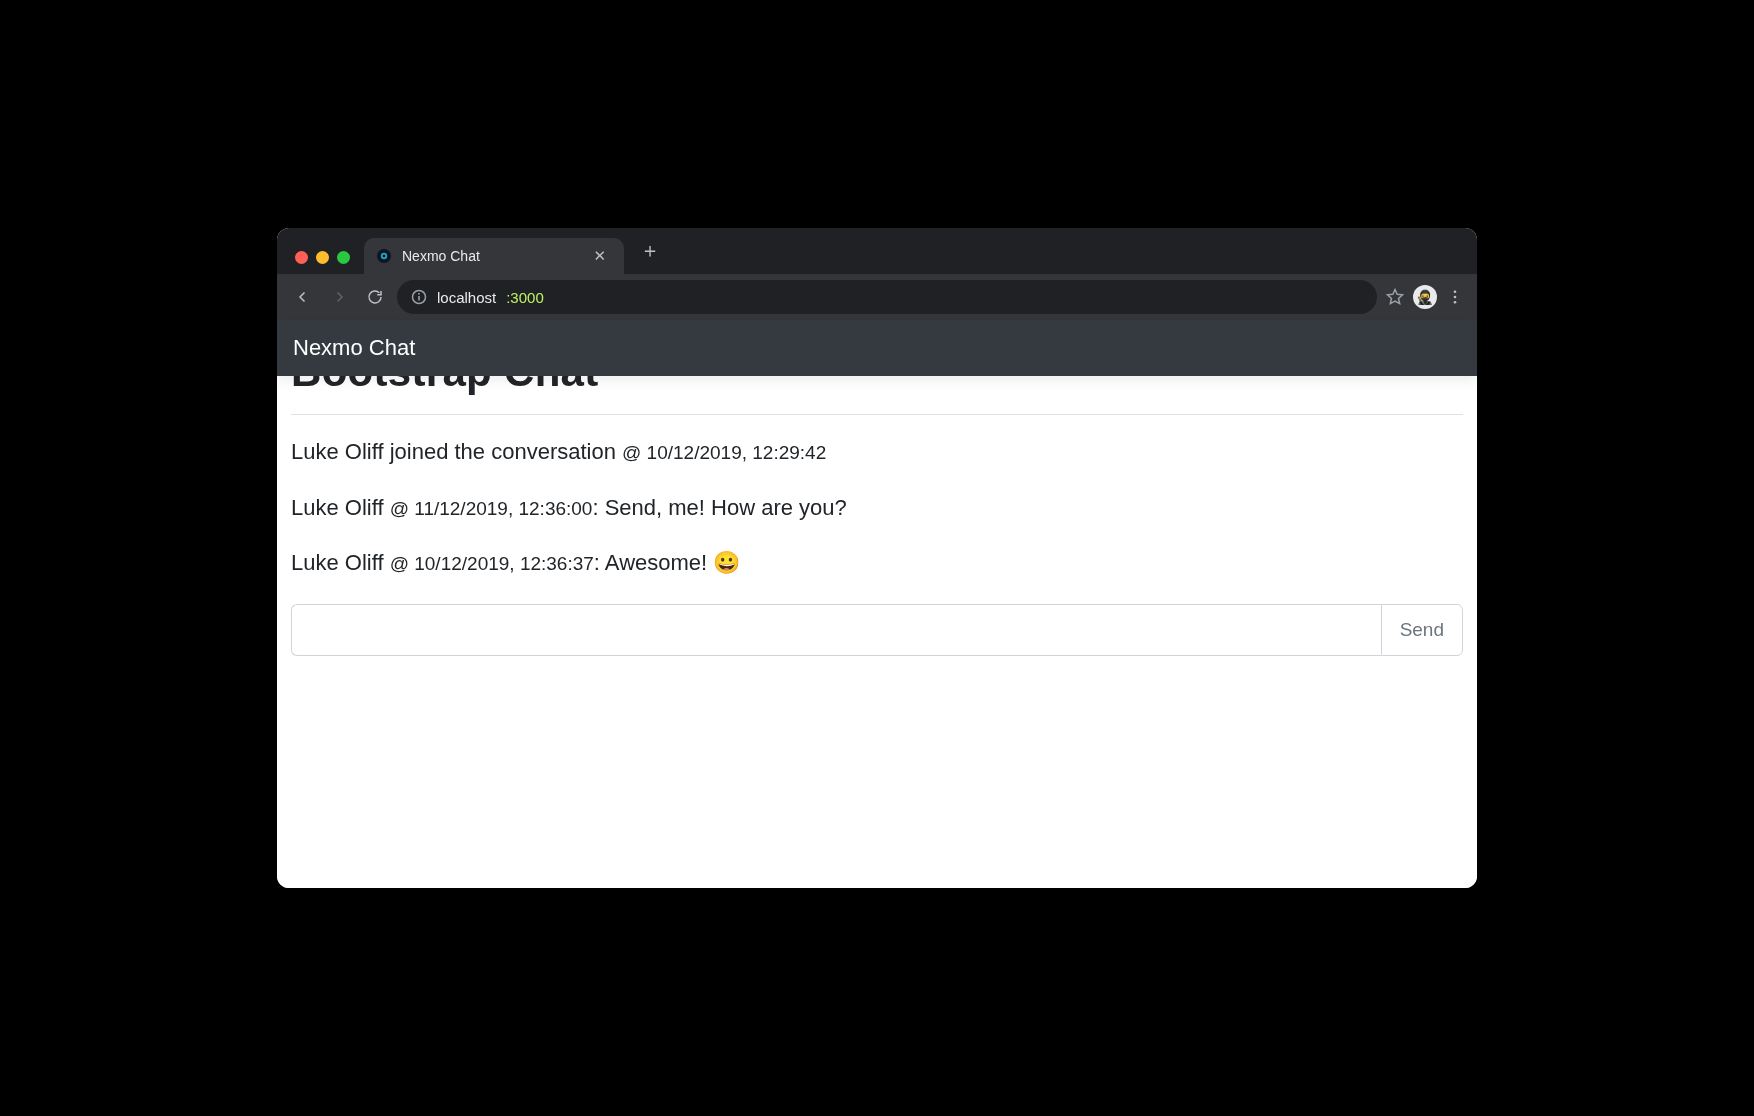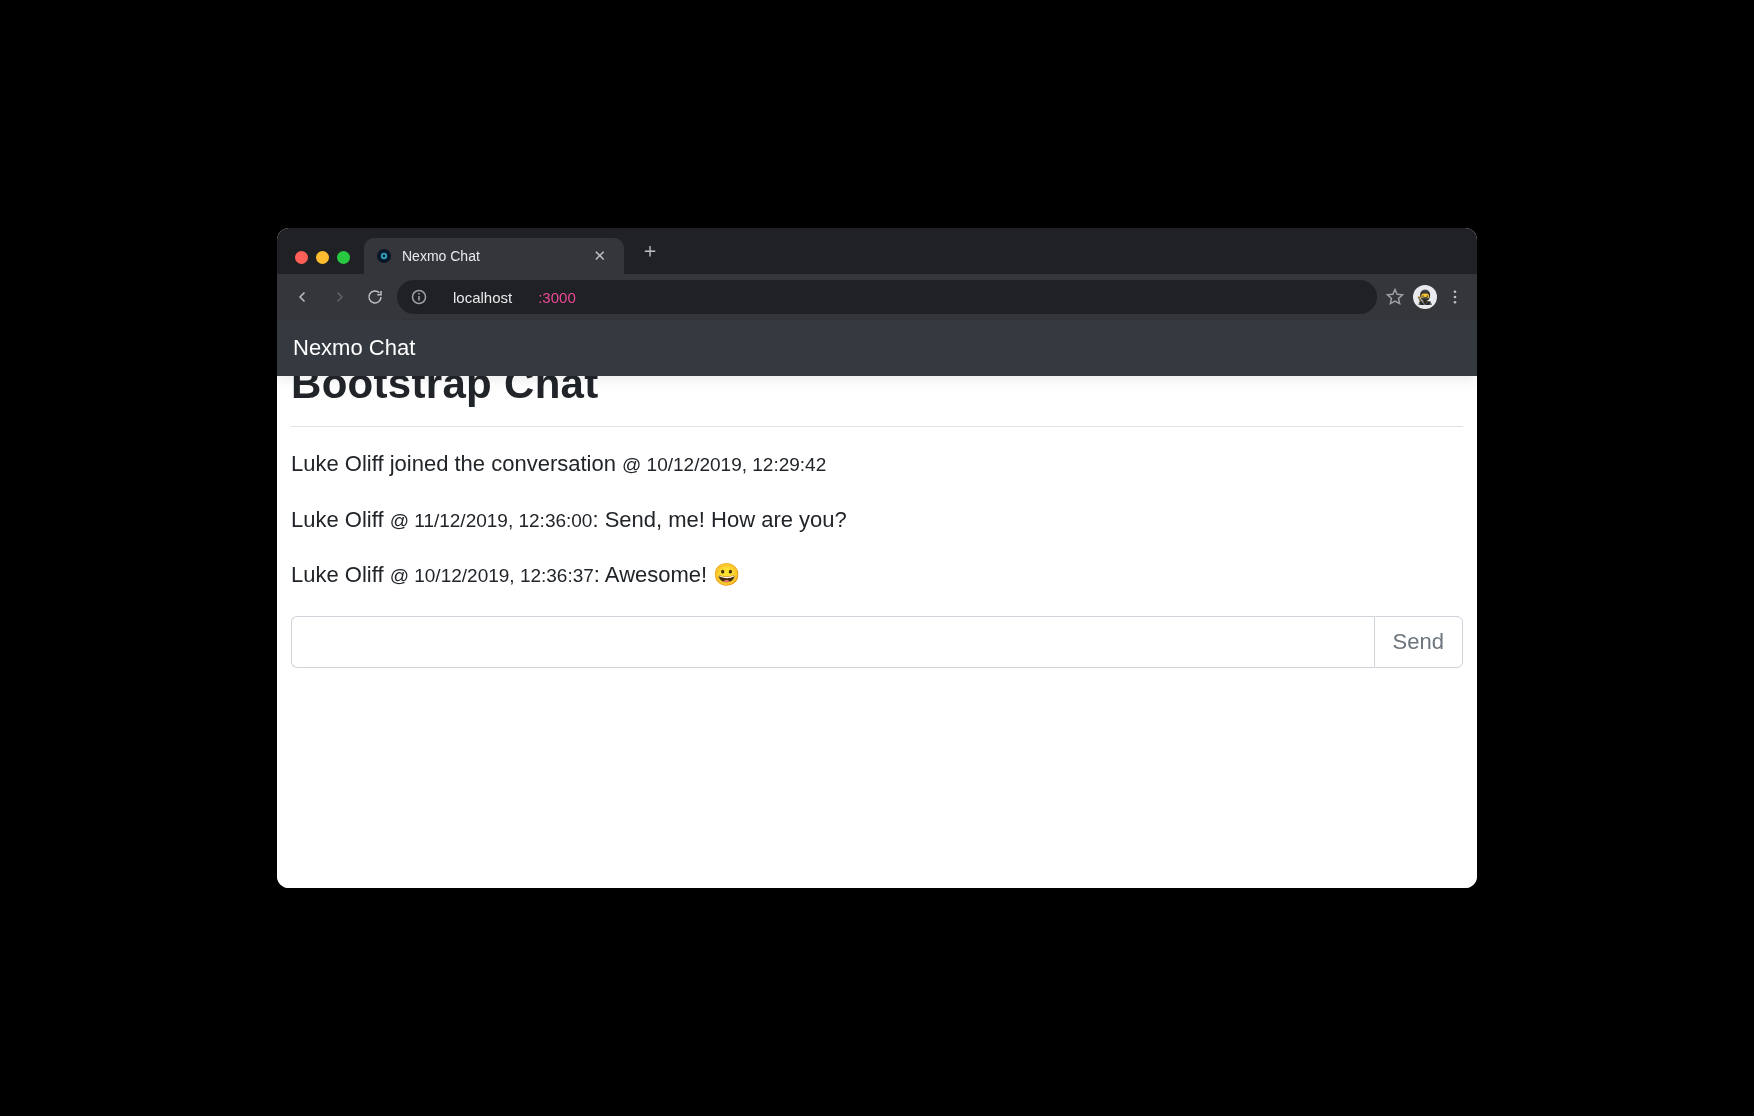--- a/index.html
+++ b/index.html
@@ -42,60 +42,60 @@
 
   .toolbar {
     display:flex; align-items:center; gap:8px;
     background:#35363a; height:46px; padding: 0 12px;
   }
   .nav-btn { width:28px; height:28px; display:flex; align-items:center; justify-content:center;
              color:#bdc1c6; border-radius:50%; cursor:pointer; }
   .nav-btn.disabled { color:#5f6368; cursor:default; }
   .nav-btn svg { width:18px; height:18px; stroke:currentColor; fill:none; stroke-width:2; }
   .omnibox {
-    flex:1; display:flex; align-items:center; gap:26px;
+    flex:1; display:flex; align-items:center; gap:10px;
     background:#202124; color:#e8eaed; height:34px;
     border-radius:17px; padding:0 14px; font-size:15px;
   }
   .info-icon { width:16px; height:16px; color:#9aa0a6; display:flex; align-items:center; justify-content:center; }
   .info-icon svg{width:16px;height:16px;}
   .url-host { color:#e8eaed; }
-  .url-port { color:#ec4899; }
+  .url-port { color:#bef264; }
   .star { color:#9aa0a6; width:20px; height:20px; cursor:pointer; }
   .star svg{width:20px;height:20px; fill:none; stroke:currentColor; stroke-width:1.8;}
   .avatar { width:24px;height:24px;border-radius:50%;background:#e8eaed; display:flex;align-items:center;justify-content:center; font-size:14px;}
   .kebab { width:20px; color:#bdc1c6; display:flex; align-items:center; justify-content:center; cursor:pointer;}
   .kebab svg{width:18px;height:18px;fill:currentColor;}
 
   
   .page { flex:1; display:flex; flex-direction:column; background:#fff; position:relative; }
   .navbar {
     background:#343a40; color:#fff; height:56px;
     display:flex; align-items:center; padding:0 16px;
     font-size:22px; position:relative; z-index:5;
     box-shadow: 0 6px 10px rgba(0,0,0,.06);
   }
-  .content { padding: 12px 14px 16px; position:relative; }
+  .content { padding: 0 14px 16px; position:relative; }
   .clipped-title {
     font-size:42px; font-weight:700; color:#212529;
     margin-top:-28px; 
     letter-spacing:.3px;
   }
   hr.rule { border:none; border-top:1px solid #dee2e6; margin:18px 0 22px; }
   .msg { font-size:22px; color:#212529; margin-bottom:26px; line-height:1.35; }
   .user { font-weight:400; }
   .meta { font-size:19px; color:#212529; }
   .inputrow { display:flex; margin-top:6px; }
   .inputrow input {
     flex:1; height:52px; border:1px solid #ced4da; border-right:none;
     border-radius:6px 0 0 6px; padding:0 14px; font-size:18px;
     outline:none; background:#fff;
   }
   .inputrow button {
-    height:52px; padding:0 18px; font-size:22px; color:#6c757d;
+    height:52px; padding:0 18px; font-size:19px; color:#6c757d;
     background:#fff; border:1px solid #ced4da; border-radius:0 6px 6px 0;
     cursor:pointer;
   }
 </style>
 </head>
 <body>
 
 <div class="window">
 
   <div class="titlebar">

